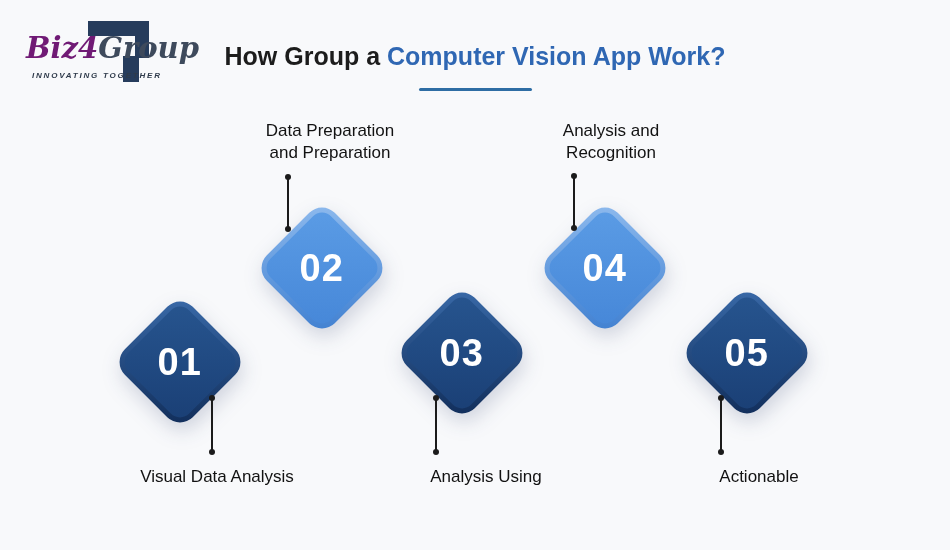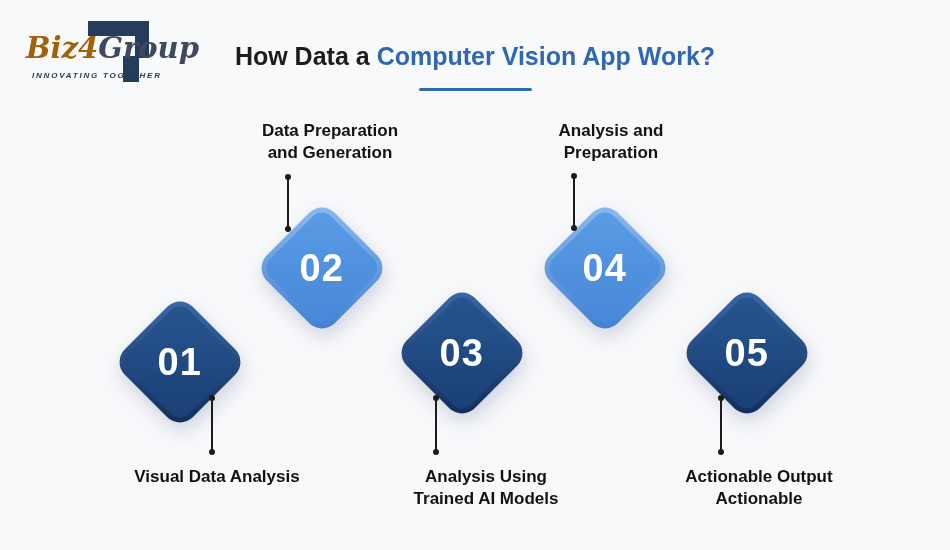--- a/index.html
+++ b/index.html
@@ -15,21 +15,21 @@
   .logo{position:absolute;left:0;top:0;width:190px;height:100px;}
   .logo .mark{position:absolute;background:#263c5c;}
   .mark-top{left:88px;top:21px;width:61px;height:15px;}
   .mark-right{left:135px;top:21px;width:14px;height:37px;}
   .mark-foot{left:123px;top:56px;width:16px;height:26px;}
   .brand{
     position:absolute;left:26px;top:32px;z-index:2;
     font-family:"DejaVu Serif", serif;font-style:italic;font-weight:bold;
     font-size:29px;line-height:32px;white-space:nowrap;
   }
-  .brand .b1{color:#a16207;font-style:italic;}
+  .brand .b1{color:#701a75;font-style:italic;}
   .brand .b2{color:#3e4a5c;}
   .tagline{
     position:absolute;left:32px;top:71px;z-index:2;
     font-size:8px;font-weight:bold;letter-spacing:1.8px;color:#2e3a4a;white-space:nowrap;font-style:italic;
   }
 
   
   .title{
     position:absolute;left:0;top:42px;width:100%;
     text-align:center;font-size:25px;font-weight:bold;color:#1c1c1c;
@@ -67,38 +67,38 @@
   .connector{position:absolute;width:2px;background:#1b1b1b;}
   .connector .dot{
     position:absolute;left:-2px;width:6px;height:6px;border-radius:50%;background:#1b1b1b;
   }
   .dot-top{top:-3px;}
   .dot-bottom{bottom:-3px;}
 
   
   .step-label{
     position:absolute;text-align:center;
-    font-size:17px;font-weight:bold;color:#121212;line-height:22px;
+    font-size:17px;font-weight:normal;color:#121212;line-height:22px;
   }
 </style>
 </head>
 <body>
 
 <div class="canvas">
 
   <div class="logo">
     <span class="mark mark-top"></span>
     <span class="mark mark-right"></span>
     <span class="mark mark-foot"></span>
     <div class="brand"><span class="b1">Biz4</span><span class="b2">Group</span></div>
     <div class="tagline">INNOVATING TOGETHER</div>
   </div>
 
   <div class="title">
-    <span>How Data a</span><span class="hl">Computer Vision App Work?</span>
+    <span>How Group a</span><span class="hl">Computer Vision App Work?</span>
   </div>
   <div class="title-underline"></div>
 
   <div class="diamond-pos" style="left:132px;top:314px">
     <div class="diamond dark">
         <span class="num">01</span>
       </div>
   </div>
   <div class="connector" style="left:211px;top:398px;height:54px">
     <span class="dot dot-top"></span>
@@ -112,58 +112,56 @@
     <div class="diamond light">
         <span class="num">02</span>
       </div>
   </div>
   <div class="connector" style="left:287px;top:177px;height:52px">
     <span class="dot dot-top"></span>
     <span class="dot dot-bottom"></span>
   </div>
   <div class="step-label" style="left:230px;top:120px;width:200px">
     <div>Data Preparation</div>
-    <div>and Generation</div>
+    <div>and Preparation</div>
   </div>
 
   <div class="diamond-pos" style="left:414px;top:305px">
     <div class="diamond dark">
         <span class="num">03</span>
       </div>
   </div>
   <div class="connector" style="left:435px;top:398px;height:54px">
     <span class="dot dot-top"></span>
     <span class="dot dot-bottom"></span>
   </div>
   <div class="step-label" style="left:376px;top:466px;width:220px">
     <div>Analysis Using</div>
-    <div>Trained AI Models</div>
   </div>
 
   <div class="diamond-pos" style="left:557px;top:220px">
     <div class="diamond light">
         <span class="num">04</span>
       </div>
   </div>
   <div class="connector" style="left:573px;top:176px;height:52px">
     <span class="dot dot-top"></span>
     <span class="dot dot-bottom"></span>
   </div>
   <div class="step-label" style="left:511px;top:120px;width:200px">
     <div>Analysis and</div>
-    <div>Preparation</div>
+    <div>Recognition</div>
   </div>
 
   <div class="diamond-pos" style="left:699px;top:305px">
     <div class="diamond dark">
         <span class="num">05</span>
       </div>
   </div>
   <div class="connector" style="left:720px;top:398px;height:54px">
     <span class="dot dot-top"></span>
     <span class="dot dot-bottom"></span>
   </div>
   <div class="step-label" style="left:649px;top:466px;width:220px">
-    <div>Actionable Output</div>
     <div>Actionable</div>
   </div>
 
 </div>
 
 </body></html>

